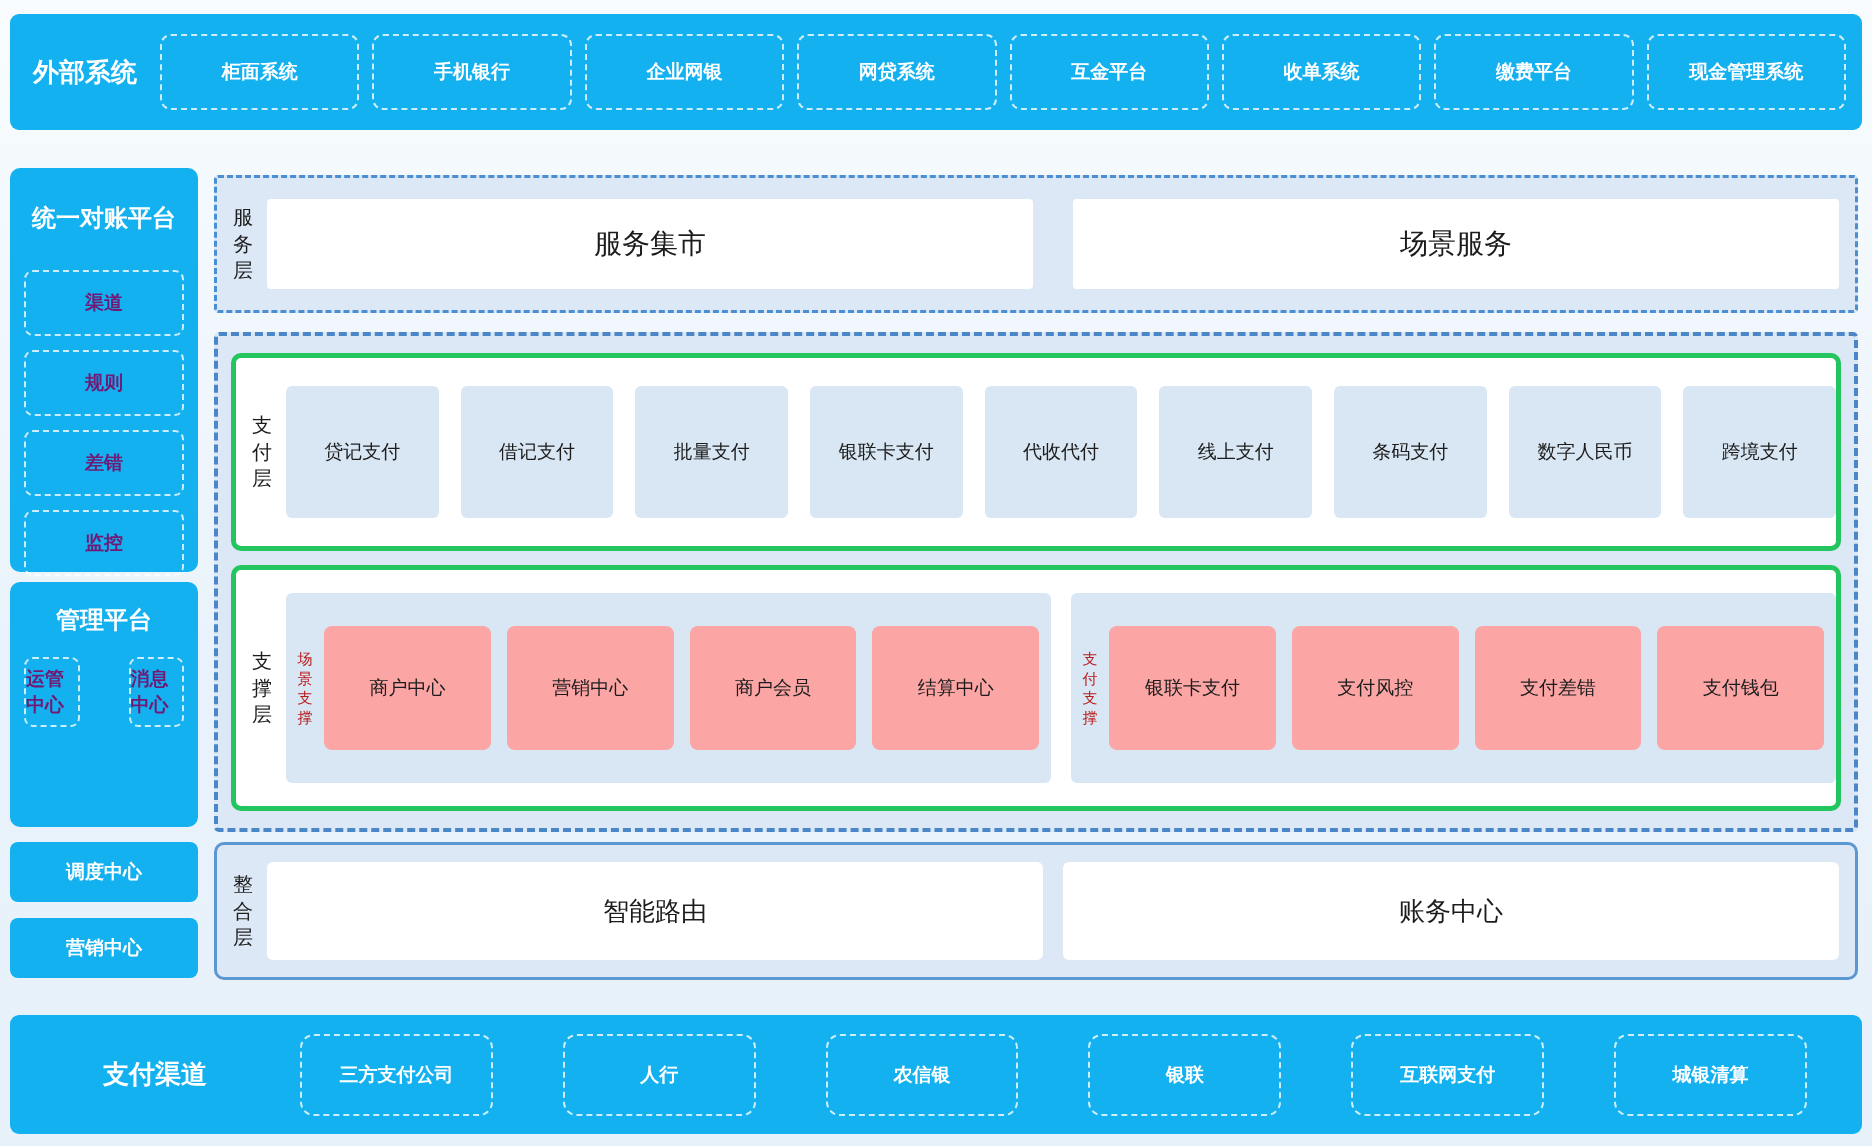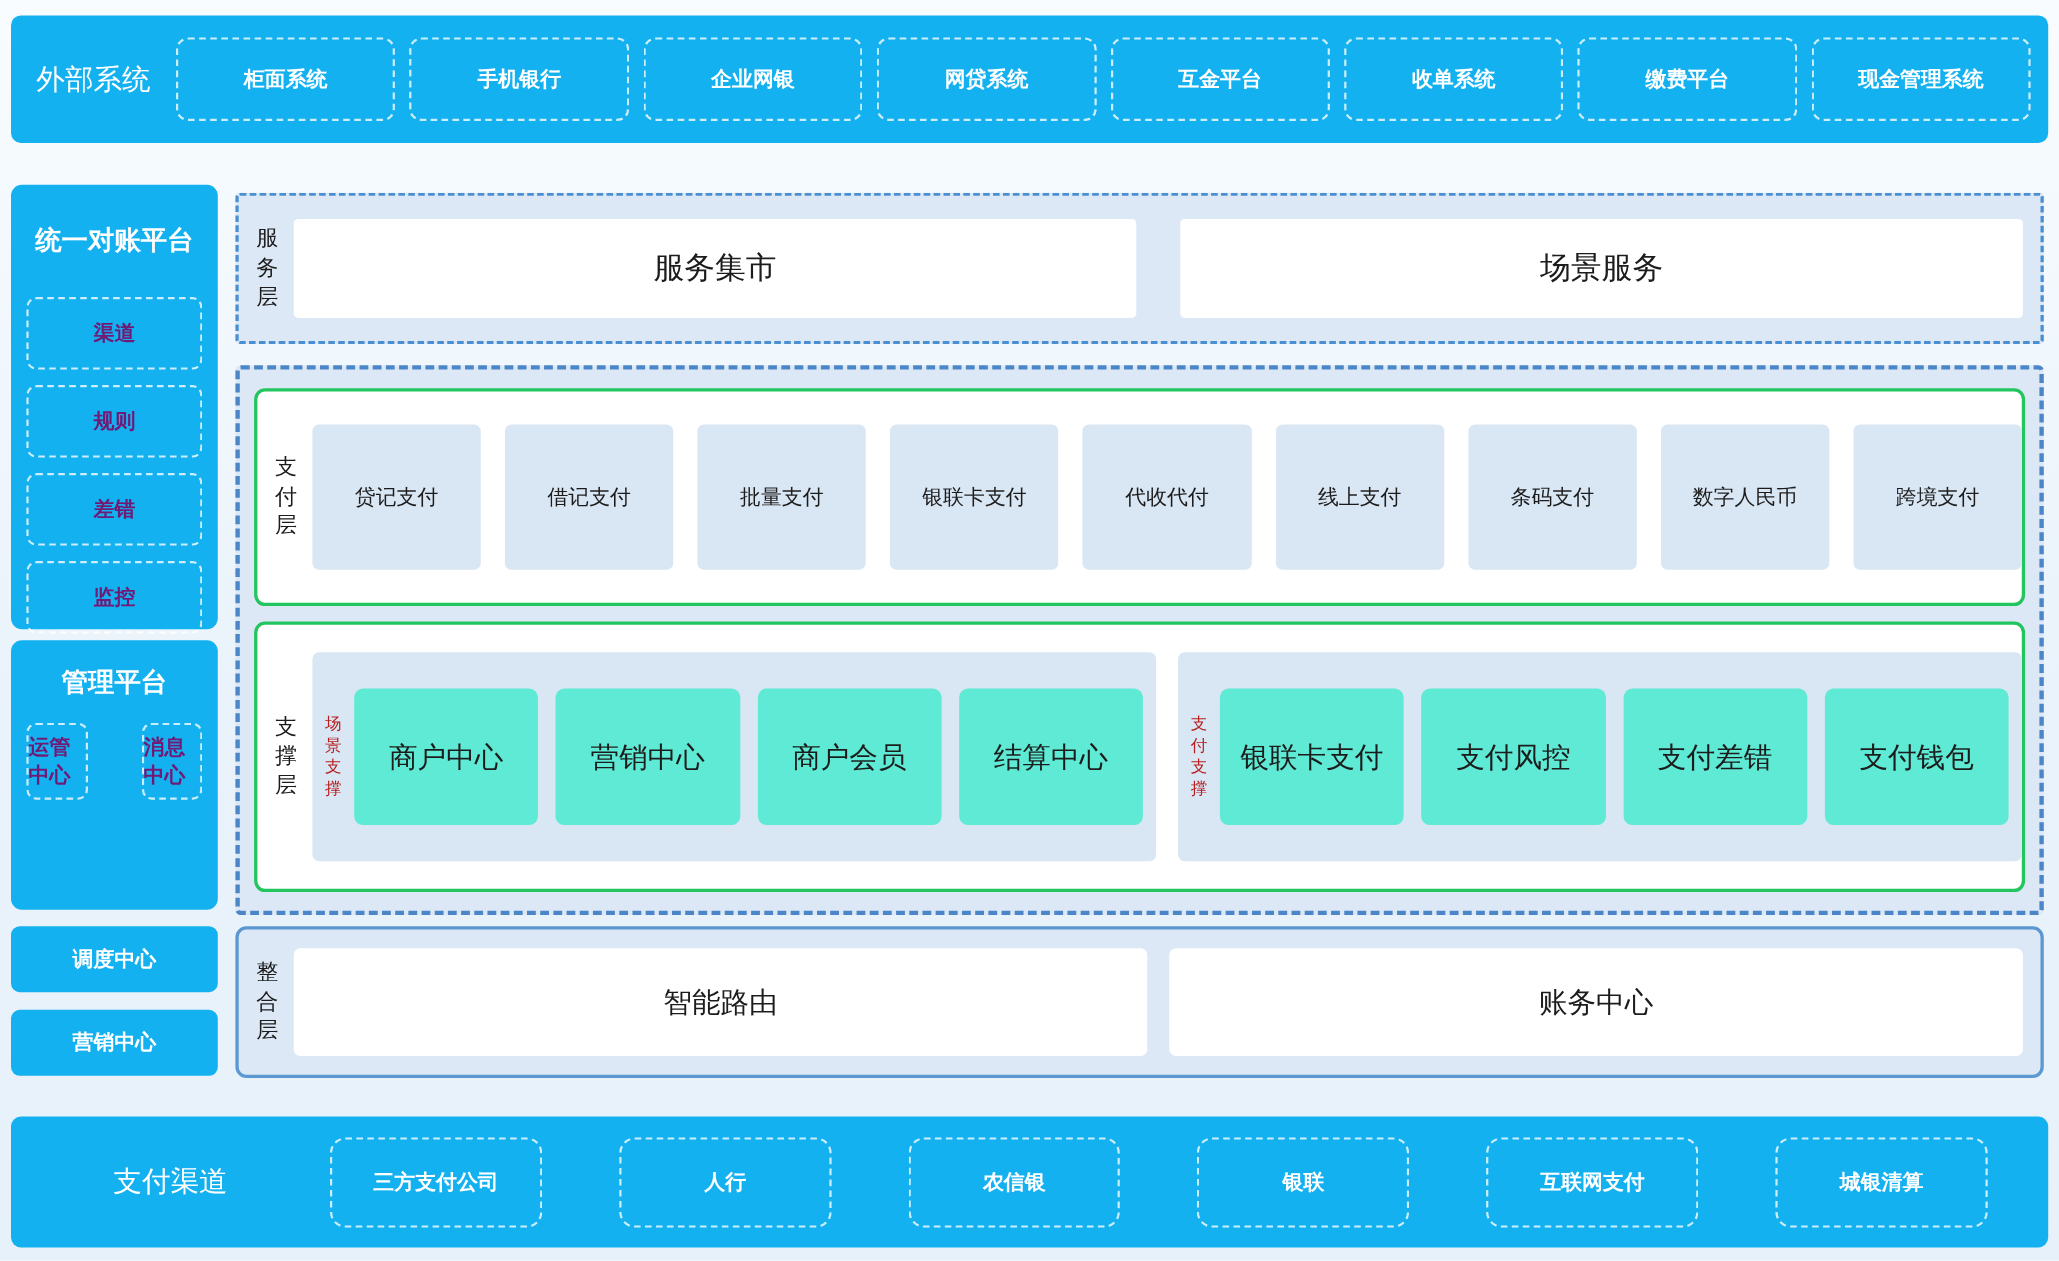--- a/index.html
+++ b/index.html
@@ -1,21 +1,21 @@
 <!DOCTYPE html>
 <html><head>
 <meta charset="utf-8">
 <style>
   html,body{margin:0;padding:0;}
   body{font-family:"Liberation Sans","DejaVu Sans",sans-serif;}
   .page{position:relative;width:1872px;height:1146px;background:linear-gradient(180deg,#f8fcfe 0%,#eaf3fb 55%,#e7f1fa 100%);overflow:hidden;}
 
   
   .bluebar{position:absolute;background:#14b1f0;border-radius:9px;display:flex;align-items:center;box-sizing:border-box;}
-  .bar-label{color:#fff;font-weight:normal;text-align:center;}
+  .bar-label{color:#fff;font-weight:bold;text-align:center;}
   .dash-item{border:2px dashed rgba(255,255,255,.78);border-radius:11px;display:flex;align-items:center;justify-content:center;color:#fff;font-weight:bold;box-sizing:border-box;}
 
   .topbar{left:10px;top:14px;width:1852px;height:116px;padding-right:16px;}
   .topbar .bar-label{width:150px;font-size:26px;}
   .topbar .bar-items{flex:1;display:flex;gap:13px;height:76px;}
   .topbar .dash-item{flex:1;font-size:19px;}
 
   .bottombar{left:10px;top:1015px;width:1852px;height:119px;padding-right:55px;}
   .bottombar .bar-label{width:290px;font-size:26px;}
   .bottombar .bar-items{flex:1;display:flex;gap:70px;height:82px;}
@@ -35,29 +35,29 @@
 
   
   .vlabel{width:24px;margin:0 12px 0 6px;font-size:20px;line-height:1.32;color:#1c1c1c;word-break:break-all;text-align:center;flex:none;}
   .vlabel-sm{width:18px;margin:0 10px 0 6px;font-size:15px;line-height:1.3;color:#b91c1c;word-break:break-all;text-align:center;flex:none;}
 
   .service{position:absolute;left:214px;top:175px;width:1644px;height:138px;background:#dce8f5;border:3px dashed #4a8fd2;border-radius:4px;box-sizing:border-box;display:flex;align-items:center;padding:0 16px 0 8px;}
   .service .row{flex:1;display:flex;gap:40px;height:90px;}
   .service .wbox{flex:1;background:#fff;border-radius:4px;display:flex;align-items:center;justify-content:center;font-size:28px;color:#1c1c1c;}
 
   .dashed-wrap{position:absolute;left:214px;top:332px;width:1644px;height:500px;background:#dce8f5;border:4px dashed #4a86c8;border-radius:5px;box-sizing:border-box;padding:17px 13px;display:flex;flex-direction:column;gap:14px;}
-  .solid-box{background:#fff;border:3px solid #22c55e;border-radius:10px;display:flex;align-items:center;box-sizing:border-box;padding:0 0 0 8px;}
+  .solid-box{background:#fff;border:5px solid #22c55e;border-radius:10px;display:flex;align-items:center;box-sizing:border-box;padding:0 0 0 8px;}
   .payment{height:198px;}
   .payment .row{flex:1;display:flex;gap:22px;height:132px;}
   .payment .lbox{flex:1;background:#d9e6f3;border-radius:6px;display:flex;align-items:center;justify-content:center;font-size:19px;color:#1c1c1c;}
   .support{flex:1;}
   .support .groups{flex:1;display:flex;gap:20px;height:190px;}
   .group{flex:1;background:#d9e6f3;border-radius:6px;display:flex;align-items:center;box-sizing:border-box;padding:0 12px 0 4px;}
   .group .row{flex:1;display:flex;gap:16px;height:124px;}
-  .group .wbox{flex:1;background:#5eead4;border-radius:8px;display:flex;align-items:center;justify-content:center;font-size:26px;color:#1c1c1c;}
+  .group .wbox{flex:1;background:#fca5a5;border-radius:8px;display:flex;align-items:center;justify-content:center;font-size:19px;color:#1c1c1c;}
 
   .integration{position:absolute;left:214px;top:842px;width:1644px;height:138px;background:#dce8f5;border:3px solid #5b97d0;border-radius:10px;box-sizing:border-box;display:flex;align-items:center;padding:0 16px 0 8px;}
   .integration .row{flex:1;display:flex;gap:20px;height:98px;}
   .integration .wbox{flex:1;background:#fff;border-radius:6px;display:flex;align-items:center;justify-content:center;font-size:26px;color:#1c1c1c;}
 </style>
 </head>
 <body>
 
 <div class="page">
 

